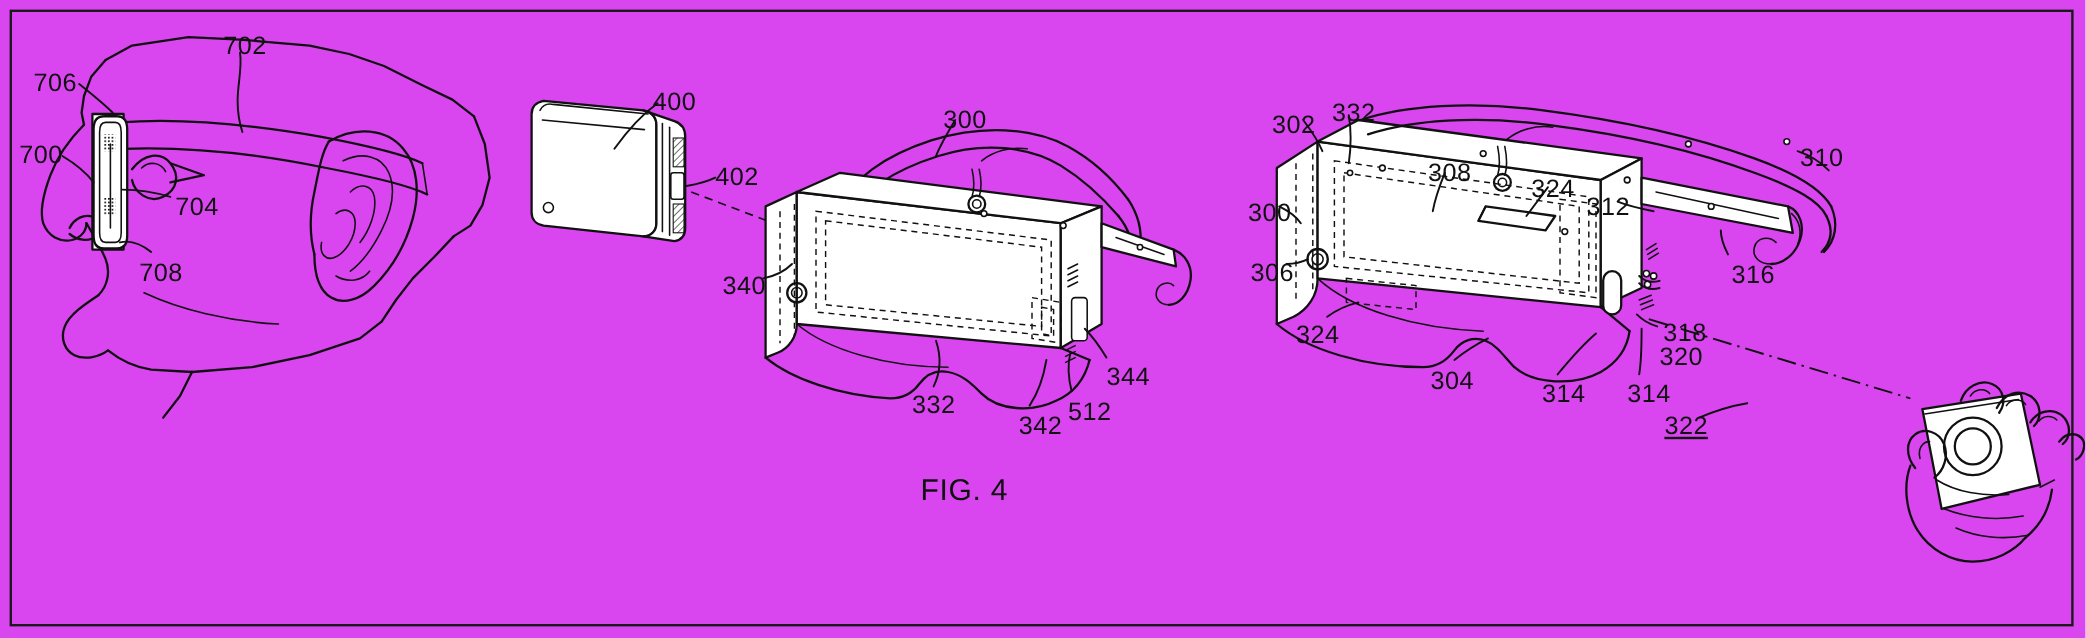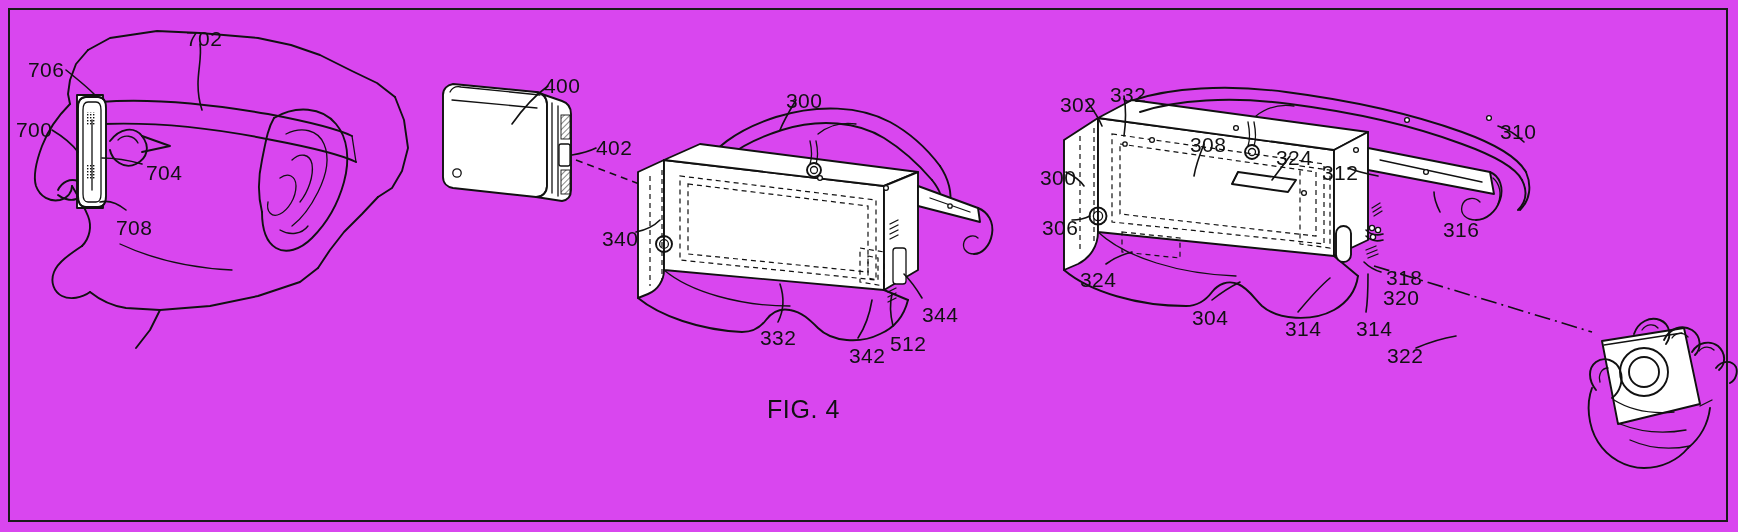--- a/index.html
+++ b/index.html
@@ -467,18 +467,18 @@
       <div class="ref-label" style="left: 1500px; top: 120px;">310</div>
       <div class="ref-label" style="left: 1040px; top: 166px;">300</div>
       <div class="ref-label" style="left: 1443px; top: 218px;">316</div>
       <div class="ref-label" style="left: 1042px; top: 216px;">306</div>
       <div class="ref-label" style="left: 1386px; top: 230px; margin-top: 36px;">318</div>
       <div class="ref-label" style="left: 1080px; top: 268px;">324</div>
       <div class="ref-label" style="left: 1383px; top: 286px; text-align: center;">320</div>
       <div class="ref-label" style="left: 1192px; top: 306px;">304</div>
       <div class="ref-label" style="left: 1285px; top: 317px;">314</div>
       <div class="ref-label" style="left: 1356px; top: 317px;">314</div>
-      <div class="ref-label" style="left: 1387px; top: 344px;">322</div>
+      <div class="ref-label" style="left: 1387px; top: 344px; text-decoration: underline;">322</div>
     </div>
 
   <div class="fig-caption" id="fig-caption" style="left: 745px; top: 395px; margin-left: 22px;">FIG. 4</div>
 
 </div>
 
 </body></html>

